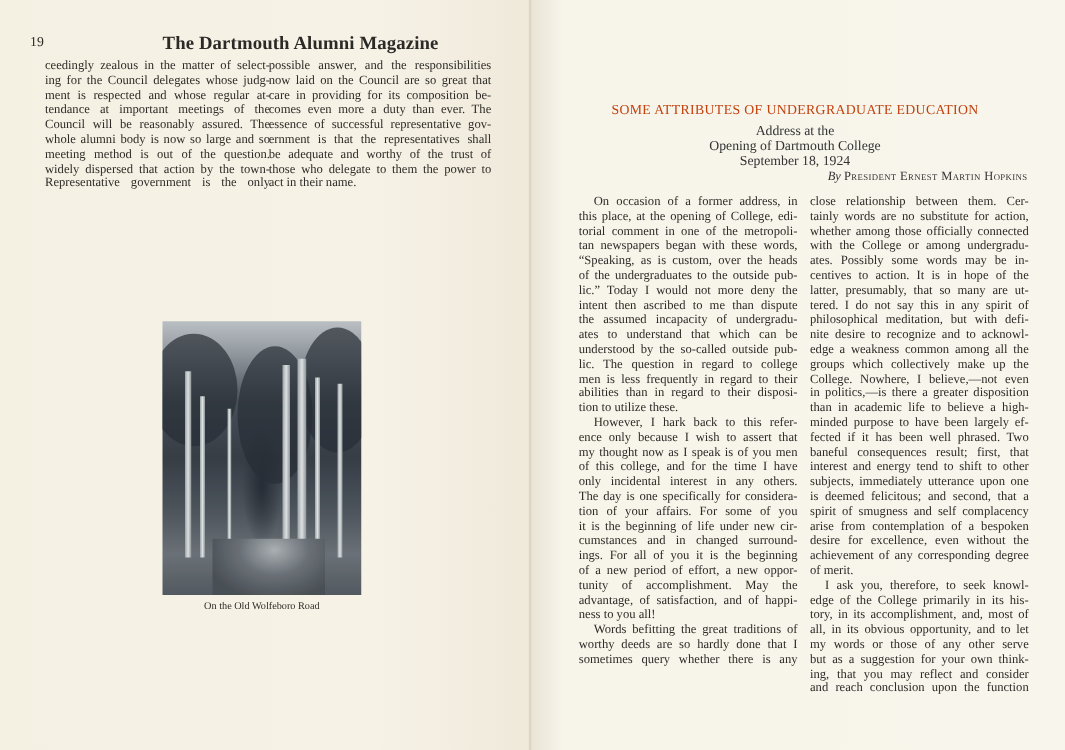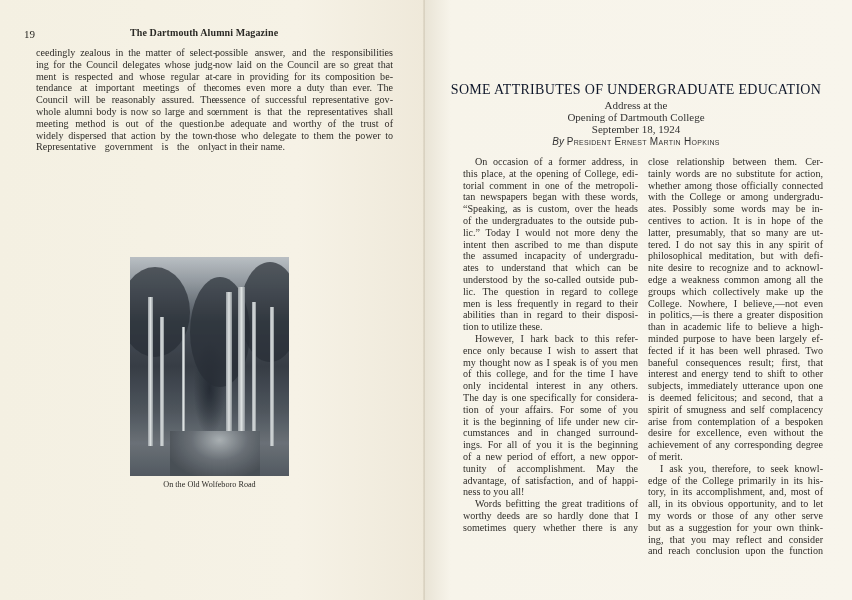--- a/index.html
+++ b/index.html
@@ -4,45 +4,45 @@
 <style>
   * { margin:0; padding:0; box-sizing:border-box; }
   html, body { width:852px; height:600px; overflow:hidden; }
   body { position:relative; background:#f3efe4; font-family:"DejaVu Serif","Liberation Serif",serif; color:#2b2a26; }
   .page { position:absolute; top:0; height:600px; }
   .page-left { left:0; width:425px; background:linear-gradient(90deg,#f4f0e2 0%,#f6f2e6 70%,#efe9da 100%); }
   .page-right { left:425px; width:427px; background:linear-gradient(90deg,#e9e4d6 0%,#f7f4ea 6%,#f8f5ec 100%); }
   .gutter { position:absolute; left:423px; top:0; width:3px; height:600px; background:linear-gradient(90deg,#e3dccb,#d9d2c1,#ece7da); }
 
   .page-number { position:absolute; left:24px; top:28px; font-size:11px; font-family:"Liberation Serif",serif; }
-  .running-head { position:absolute; left:130px; top:27px; font-size:10px; font-weight:bold; font-family:"Liberation Serif",serif; letter-spacing:0.1px; }
+  .running-head { position:absolute; left:130px; top:27px; font-size:15px; font-weight:bold; font-family:"Liberation Serif",serif; letter-spacing:0.1px; }
 
   .col { position:absolute; font-family:"Liberation Serif",serif; font-size:10.1px; line-height:11.8px; text-align:justify; color:#2e2c28; }
   .col .ln { display:block; text-align:justify; text-align-last:justify; white-space:nowrap; height:11.8px; overflow:visible; }
   .col .ln.last { text-align-last:left; }
   .col .ln.indent { padding-left:12px; }
 
   .col-l1 { left:36px; top:47px; width:180px; }
   .col-l2 { left:215px; top:47px; width:178px; }
 
   .figure { position:absolute; left:130px; top:257px; width:159px; height:219px; overflow:hidden;
     background:
       radial-gradient(ellipse 20px 60px at 50% 60%, #2a3038 0%, transparent 80%),
       linear-gradient(180deg, #b7bcc0 0%, #8f969c 12%, #4a5159 30%, #3a4048 50%, #50575e 70%, #6b7177 85%, #545b62 100%);
     filter: contrast(1.05);
   }
   .trunk { position:absolute; bottom:30px; background:linear-gradient(90deg,#9aa0a4,#d8dcdc,#8c9296); }
   .foliage { position:absolute; border-radius:50%; background:#2c3239; opacity:0.7; }
   .path { position:absolute; left:40px; bottom:0; width:90px; height:45px; background:radial-gradient(ellipse at 55% 20%, #a7adb0 0%, #6a7076 40%, #4b5157 80%); }
   .caption { position:absolute; left:130px; top:480px; width:159px; text-align:center; font-family:"Liberation Serif",serif; font-size:8.2px; color:#2e2c28; }
 
-  .article-title { position:absolute; left:450px; top:82px; width:372px; text-align:center; font-family:"Liberation Serif",serif; font-size:14px; letter-spacing:0.3px; color:#0f172a; }
+  .article-title { position:absolute; left:450px; top:82px; width:372px; text-align:center; font-family:"Liberation Serif",serif; font-size:11px; letter-spacing:0.3px; color:#c2410c; }
   .subhead { position:absolute; left:450px; width:372px; text-align:center; font-family:"Liberation Serif",serif; font-size:11px; color:#333; }
   .sub1 { top:99px; } .sub2 { top:111px; } .sub3 { top:123px; }
-  .byline { position:absolute; left:450px; top:136px; width:372px; text-align:center; font-family:Liberation Sans, sans-serif; font-size:10px; color:#333; }
+  .byline { position:absolute; left:450px; top:136px; width:372px; text-align:right; font-family:Liberation Serif, serif; font-size:10px; color:#333; }
   .byline .by { font-style:italic; }
   .byline .name { font-variant:small-caps; letter-spacing:0.3px; }
 
   .col-r1 { left:463px; top:156px; width:175px; }
   .col-r2 { left:648px; top:156px; width:175px; }
 </style>
 </head>
 <body>
 
 <div class="page page-left">

